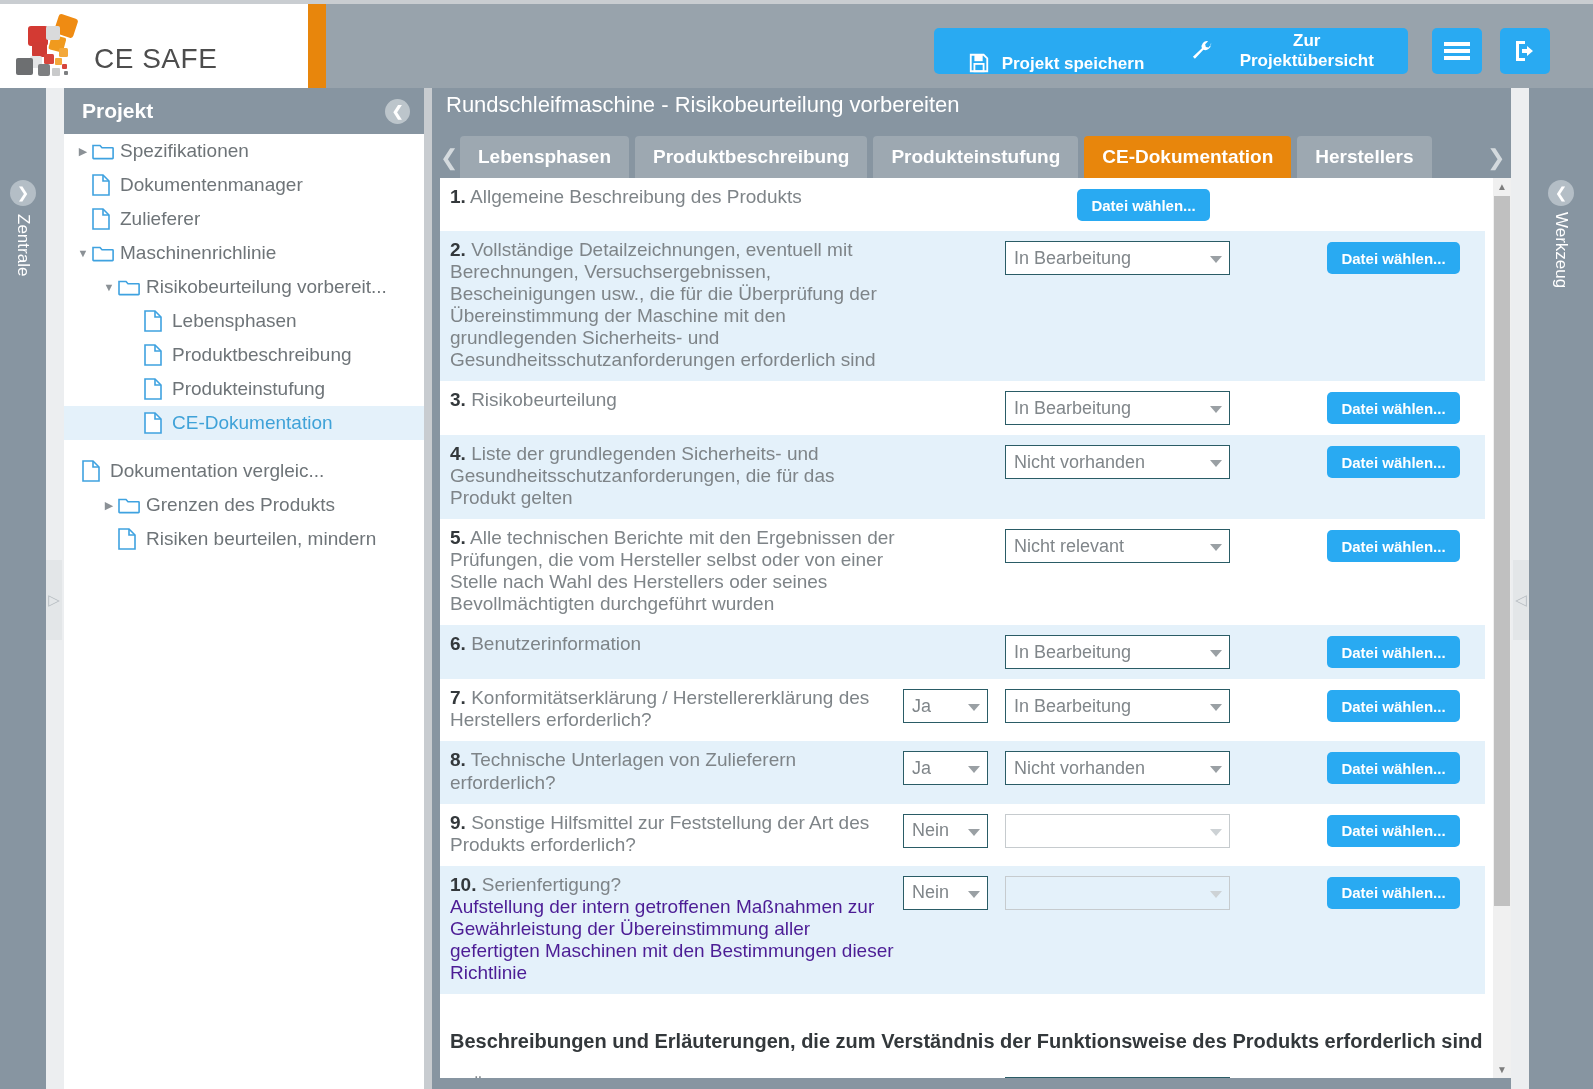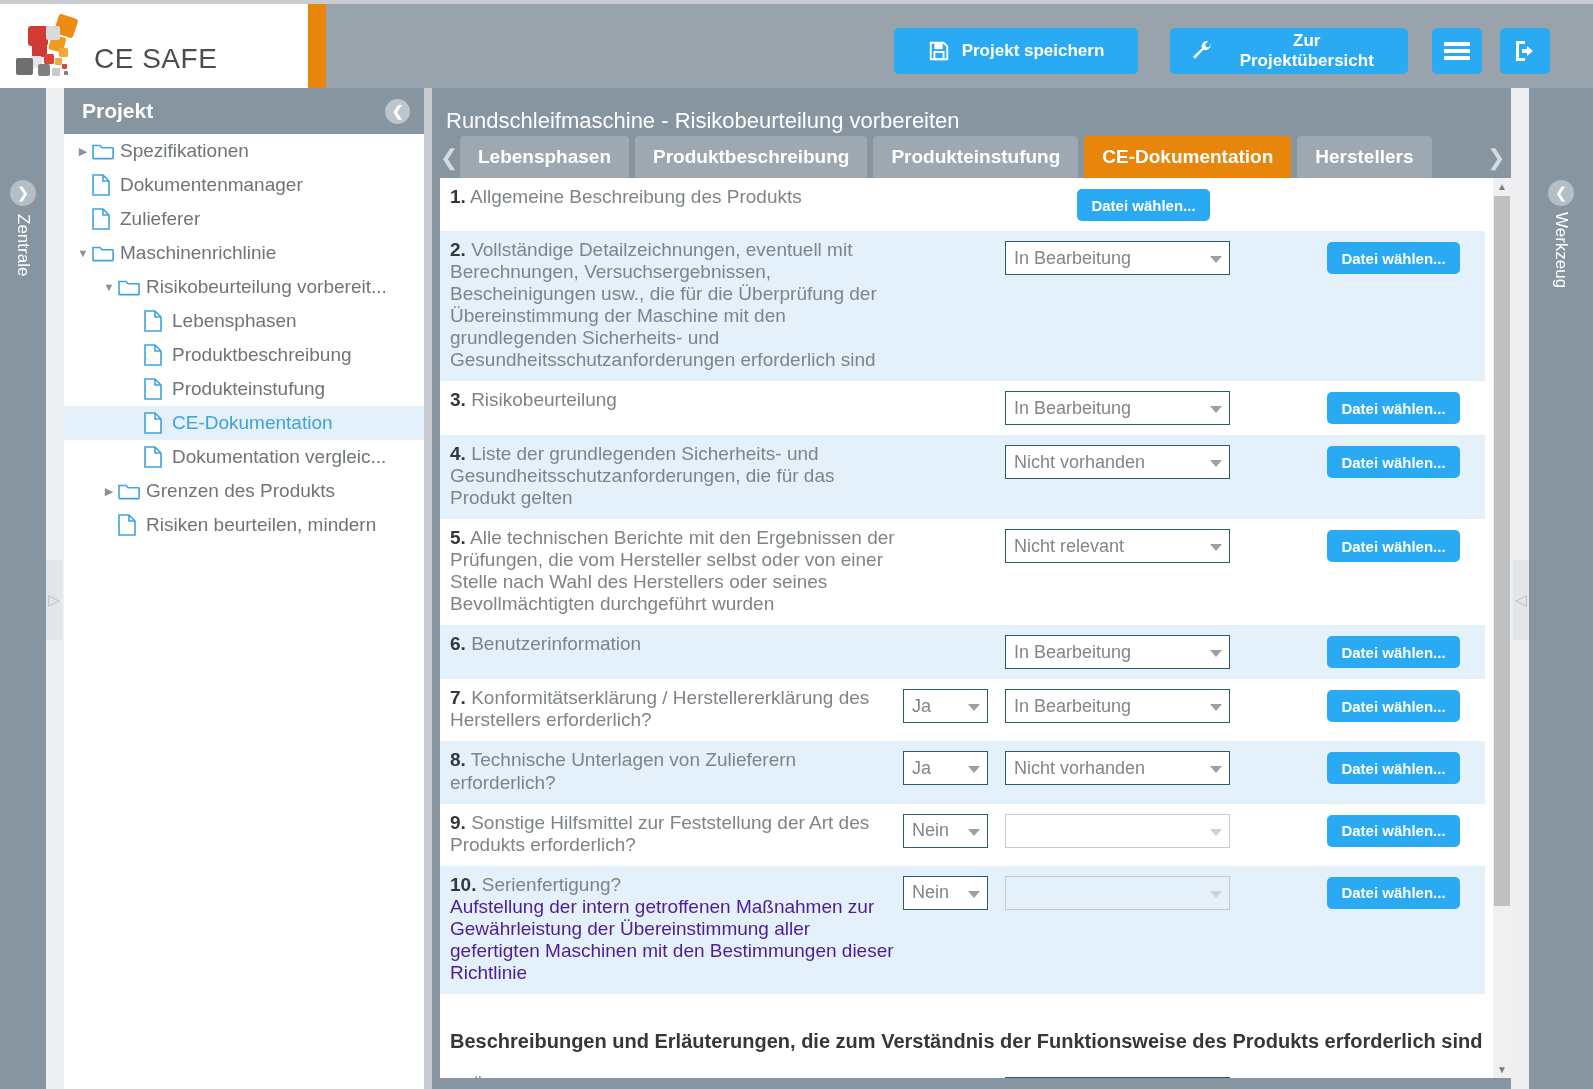--- a/index.html
+++ b/index.html
@@ -23,21 +23,21 @@
   .logo-wrap { position:absolute; left:14px; top:8px; width:290px; height:68px; }
   .logo-mark { position:absolute; left:0; top:2px; width:74px; height:64px; }
   .logo-text { position:absolute; left:80px; top:17px; font-size:28px; color:#4d4d4d;
                letter-spacing:.5px; font-family:"Liberation Sans", sans-serif;margin-top:14px; }
 
   .hdr-btn {
     position:absolute; top:24px; height:46px; background:#29aaf2; border:none; border-radius:5px;
     color:#ffffff; font-size:17px; font-weight:bold; font-family:"Liberation Sans", sans-serif;
     display:flex; align-items:center; justify-content:center; gap:12px; cursor:pointer; padding:0 20px;
   }
-  #btn-save { left:894px; width:244px; }
+  #btn-save { left:934px; width:244px;align-items:flex-end; }
   #btn-overview { left:1170px; width:238px; }
   #btn-menu { left:1432px; width:50px; padding:0; }
   #btn-logout { left:1500px; width:50px; padding:0; }
 
   
   .rail { position:absolute; background:#8795a1; }
   .rail-left { left:0; top:88px; width:46px; height:1001px; }
   .rail-right { left:1529px; top:88px; width:64px; height:1001px; }
   .rail-label {
     position:absolute; color:#ffffff; font-size:17px; white-space:nowrap;
@@ -79,21 +79,21 @@
     font-size:19px; color:#6e7478; cursor:pointer; white-space:nowrap;
   }
   .tnode.sel { background:#e4f1fa; color:#3fa2d8; }
   .caret { width:18px; text-align:center; font-size:11px; color:#8b9196; flex:0 0 18px; }
   .caret.none { visibility:hidden; }
   .ticon { flex:0 0 22px; margin-right:6px; display:flex; align-items:center; }
   .tlabel { overflow:hidden; }
 
   
   .panel-main { position:absolute; left:432px; top:88px; width:1079px; height:1001px; background:#8795a1; }
-  .main-title { position:absolute; left:14px; top:20px; font-size:22px; color:#ffffff; }
+  .main-title { position:absolute; left:14px; top:4px; font-size:22px; color:#ffffff; }
 
   .tabbar { position:absolute; left:0; top:48px; width:1079px; height:42px; }
   .tabarrow {
     position:absolute; top:8px; width:18px; height:28px; color:#d4dade; font-size:22px;
     line-height:28px; text-align:center; cursor:pointer;
   }
   #tab-prev { left:8px; }
   #tab-next { left:1055px; }
   .tabs { position:absolute; left:28px; top:0; width:1028px; height:42px; overflow:hidden; display:flex; gap:6px; }
   .tab {
@@ -309,21 +309,21 @@
         <div class="tnode sel" style="padding-left: 62px;">
           <span class="caret none"></span>
           <span class="ticon">
             <svg width="18" height="22" viewBox="0 0 18 22">
               <path d="M1 1h10l6 6v14H1V1z" fill="#fff" stroke="#3fa2e0" stroke-width="1.6"></path>
               <path d="M11 1v6h6" fill="none" stroke="#3fa2e0" stroke-width="1.6"></path>
             </svg>
           </span>
           <span class="tlabel">CE-Dokumentation</span>
         </div>
-        <div class="tnode" style="padding-left: 62px;">
+        <div class="tnode" style=" margin-top: 14px;">
           <span class="caret none"></span>
           <span class="ticon">
             <svg width="18" height="22" viewBox="0 0 18 22">
               <path d="M1 1h10l6 6v14H1V1z" fill="#fff" stroke="#3fa2e0" stroke-width="1.6"></path>
               <path d="M11 1v6h6" fill="none" stroke="#3fa2e0" stroke-width="1.6"></path>
             </svg>
           </span>
           <span class="tlabel">Dokumentation vergleic...</span>
         </div>
         <div class="tnode" style="padding-left: 36px;">

